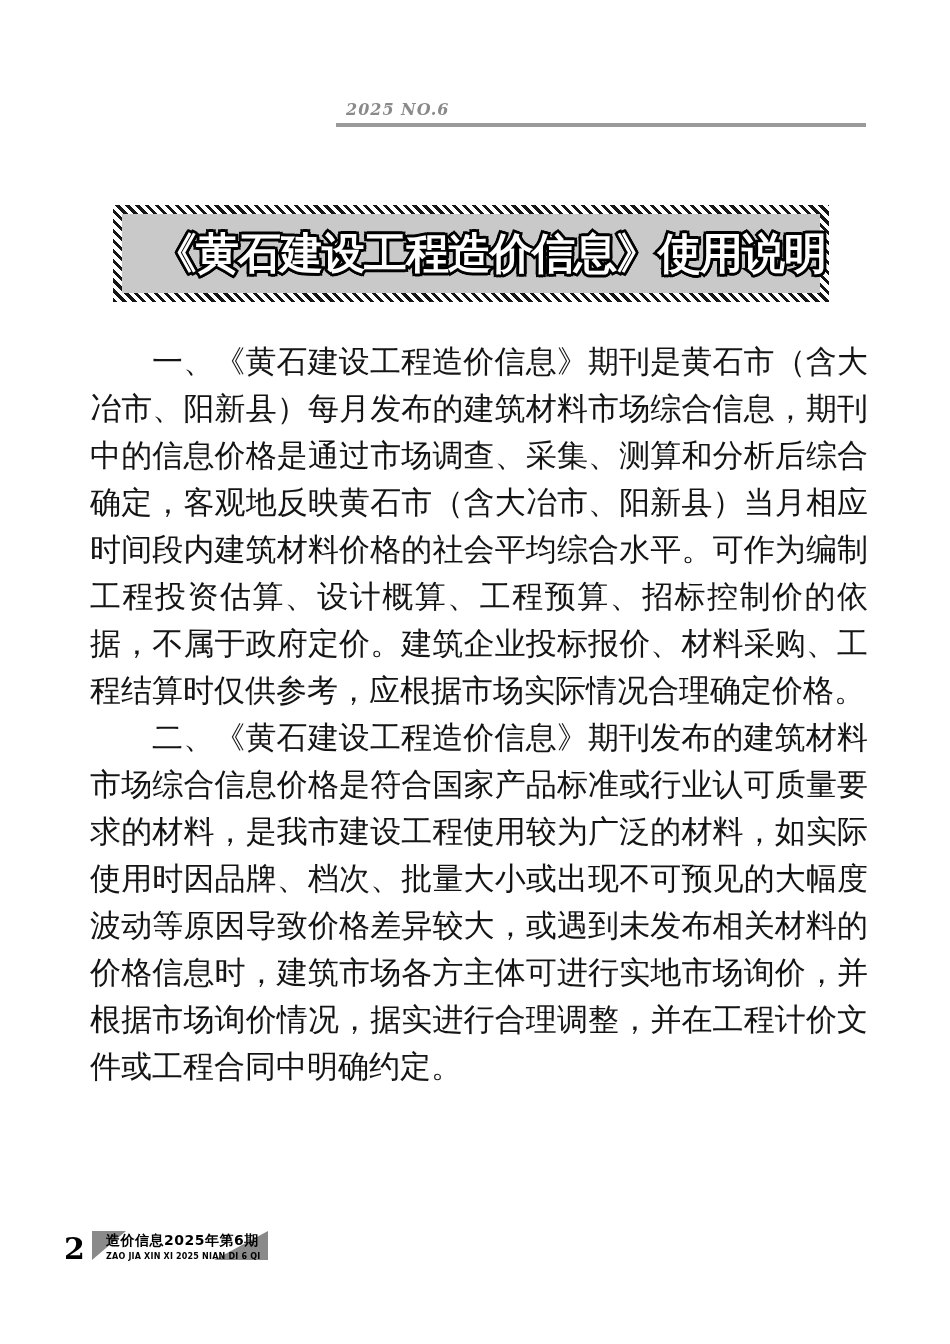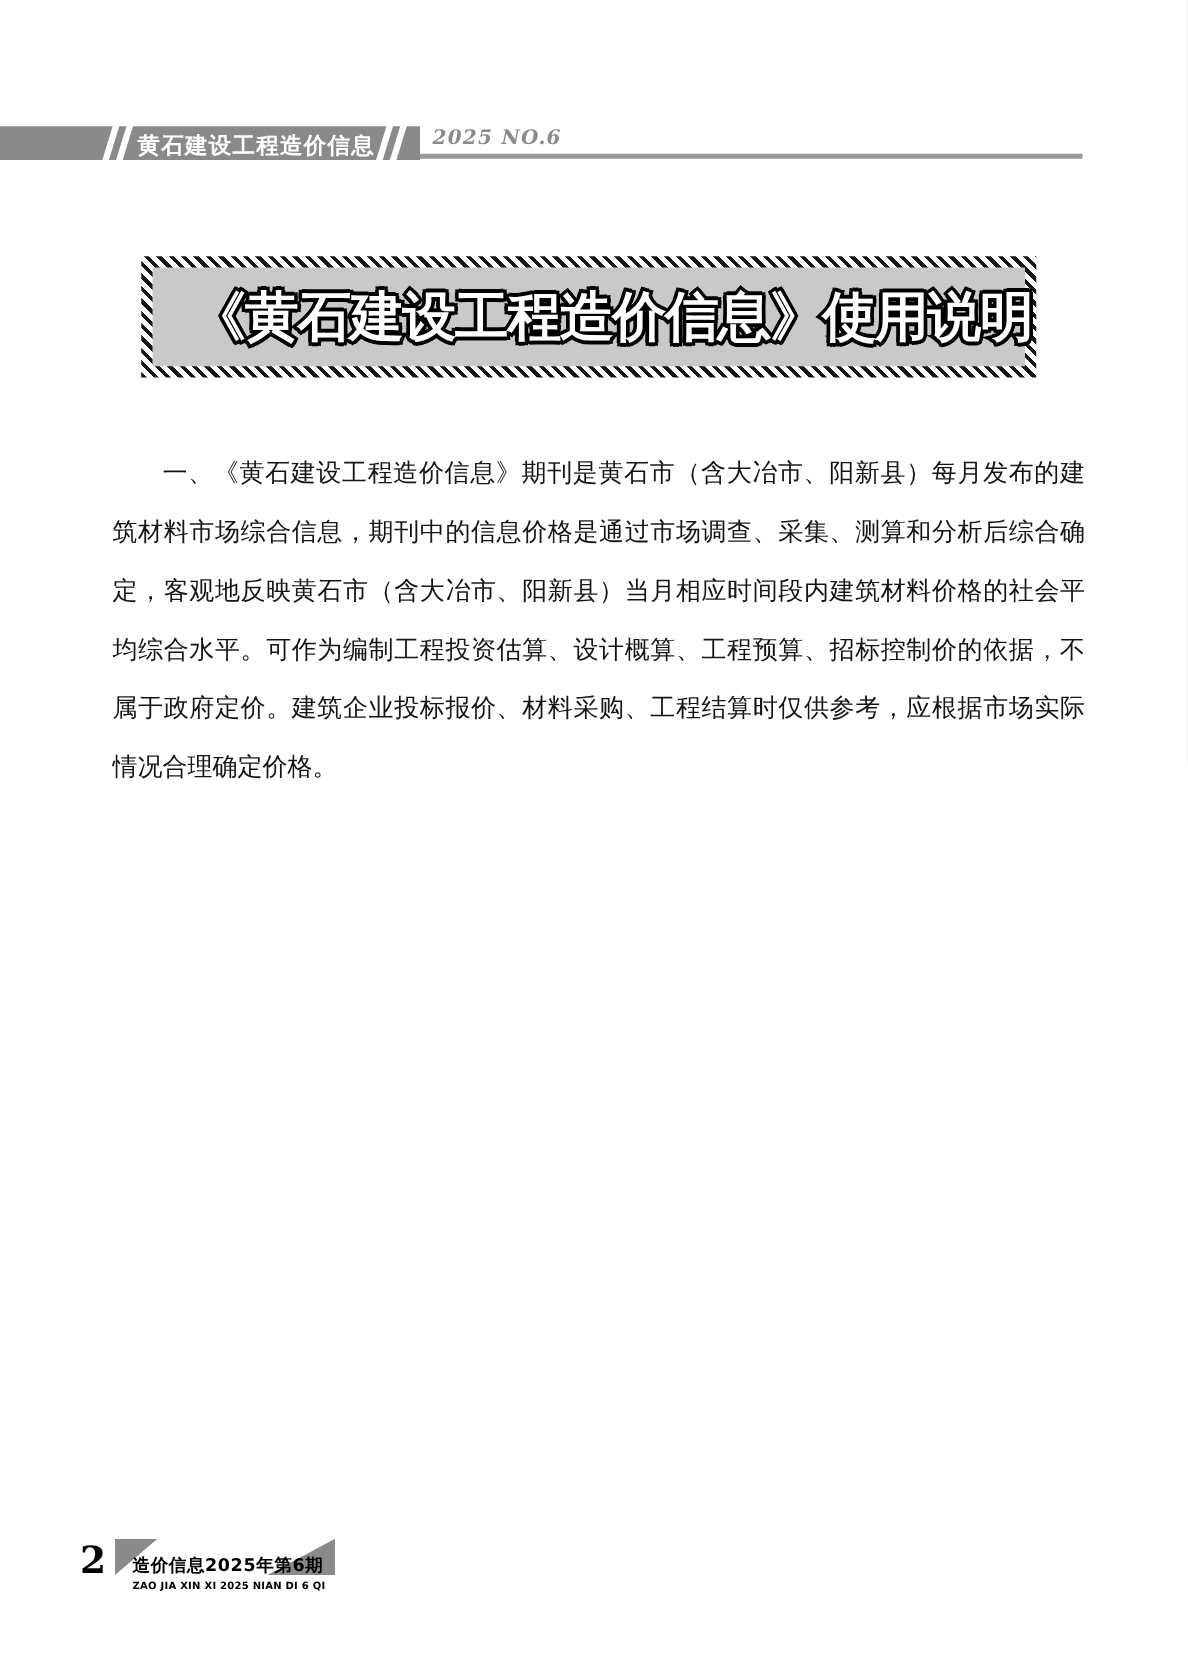--- a/index.html
+++ b/index.html
@@ -77,23 +77,23 @@
     paint-order:stroke fill;
     text-shadow:
       3px 0 0 #000,-3px 0 0 #000,0 3px 0 #000,0 -3px 0 #000,
       2px 2px 0 #000,-2px -2px 0 #000,2px -2px 0 #000,-2px 2px 0 #000;
     letter-spacing:-1px;
     font-family:"DejaVu Serif","Liberation Serif",serif;
   }
 
   
   .body-text{
-    position:absolute;left:90px;top:356px;
+    position:absolute;left:90px;top:338px;
     width:778px;
-    font-size:20px;line-height:47px;
+    font-size:31px;line-height:47px;
     color:var(--ink);
     text-align:justify;
     font-family:Liberation Serif, serif;
   }
   .body-text p{text-indent:2em;}
 
   
   .footer-pagenum{
     position:absolute;left:64px;top:1231px;
     font-size:30px;font-weight:bold;
@@ -113,58 +113,51 @@
   .tri-right{
     position:absolute;left:122px;top:1px;
     width:54px;height:29px;
     background:var(--gray);
     clip-path:polygon(100% 0,100% 100%,0 100%);
   }
   .footer-text{
     position:absolute;left:14px;top:2px;
     width:148px;
     text-align:center;
-    margin-top:12px;
   }
   .footer-issue{
     font-size:14px;font-weight:bold;color:#000;
     white-space:nowrap;
     letter-spacing:0.5px;
   }
   .footer-pinyin{
     font-size:8px;font-weight:bold;color:#000;
     white-space:nowrap;
     margin-top:2px;
     letter-spacing:0.2px;
     text-align:right;
   }
 </style>
 </head>
 <body>
 
 <div class="page">
 
-  <div class="header-bar">
-    <span class="slash s1"></span>
-    <span class="slash s2"></span>
-    <span class="header-journal-title">黄石建设工程造价信息</span>
-    <span class="slash s3"></span>
-    <span class="slash s4"></span>
-  </div>
   <div class="header-issue">2025 NO.6</div>
   <div class="header-rule"></div>
 
   <div class="banner">
     <div class="banner-inner">
       <span class="banner-text">《黄石建设工程造价信息》使用说明</span>
     </div>
   </div>
 
   <div class="body-text">
     <p>一、《黄石建设工程造价信息》期刊是黄石市（含大冶市、阳新县）每月发布的建筑材料市场综合信息，期刊中的信息价格是通过市场调查、采集、测算和分析后综合确定，客观地反映黄石市（含大冶市、阳新县）当月相应时间段内建筑材料价格的社会平均综合水平。可作为编制工程投资估算、设计概算、工程预算、招标控制价的依据，不属于政府定价。建筑企业投标报价、材料采购、工程结算时仅供参考，应根据市场实际情况合理确定价格。</p>
+    <p>二、《黄石建设工程造价信息》期刊发布的建筑材料市场综合信息价格是符合国家产品标准或行业认可质量要求的材料，是我市建设工程使用较为广泛的材料，如实际使用时因品牌、档次、批量大小或出现不可预见的大幅度波动等原因导致价格差异较大，或遇到未发布相关材料的价格信息时，建筑市场各方主体可进行实地市场询价，并根据市场询价情况，据实进行合理调整，并在工程计价文件或工程合同中明确约定。</p>
   </div>
 
   <div class="footer-pagenum">2</div>
   <div class="footer-banner">
     <span class="tri-left"></span>
     <span class="tri-right"></span>
     <div class="footer-text">
       <div class="footer-issue">造价信息2025年第6期</div>
       <div class="footer-pinyin">ZAO JIA XIN XI 2025 NIAN DI 6 QI</div>
     </div>

